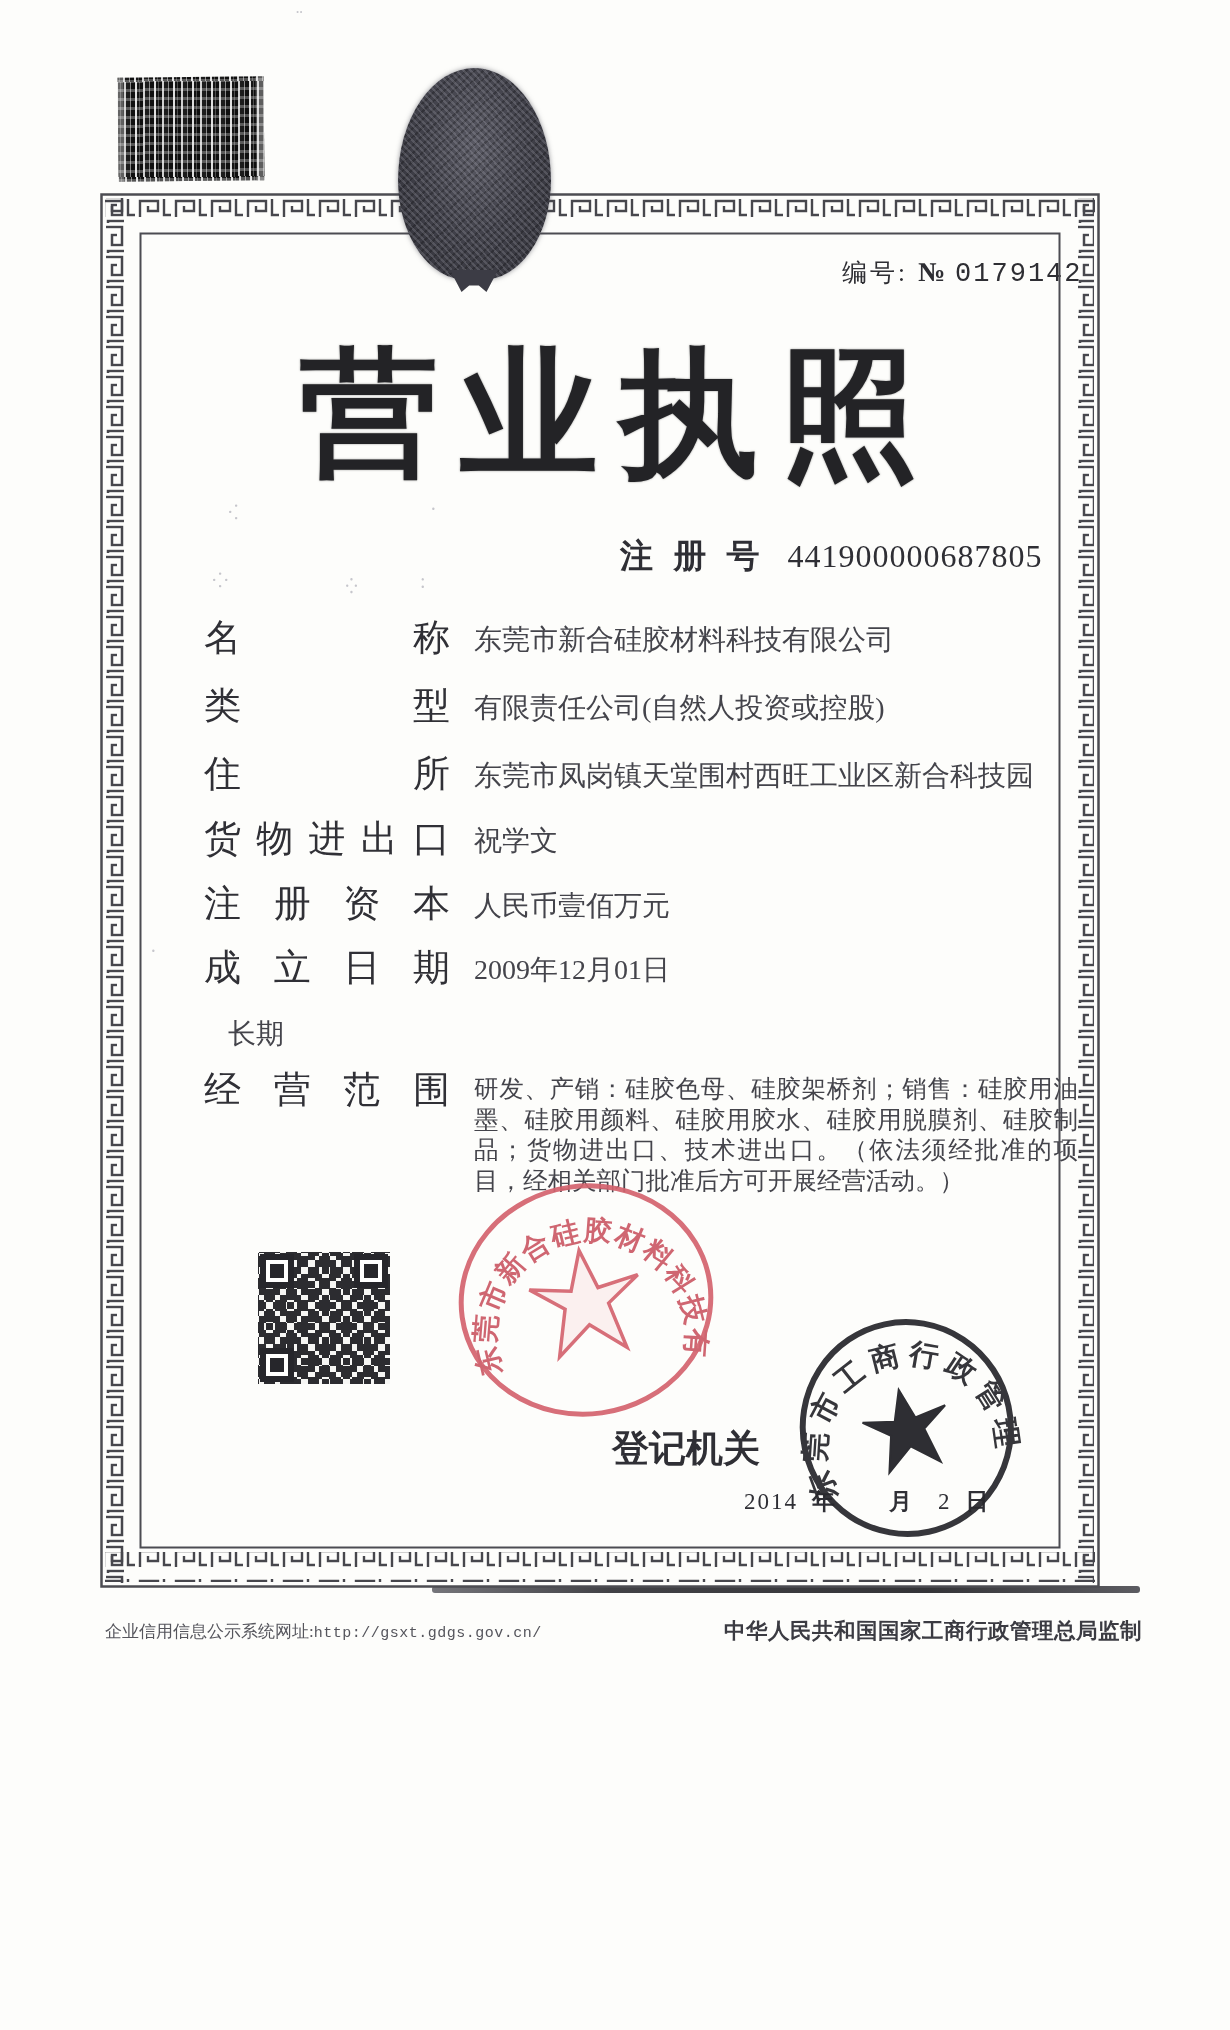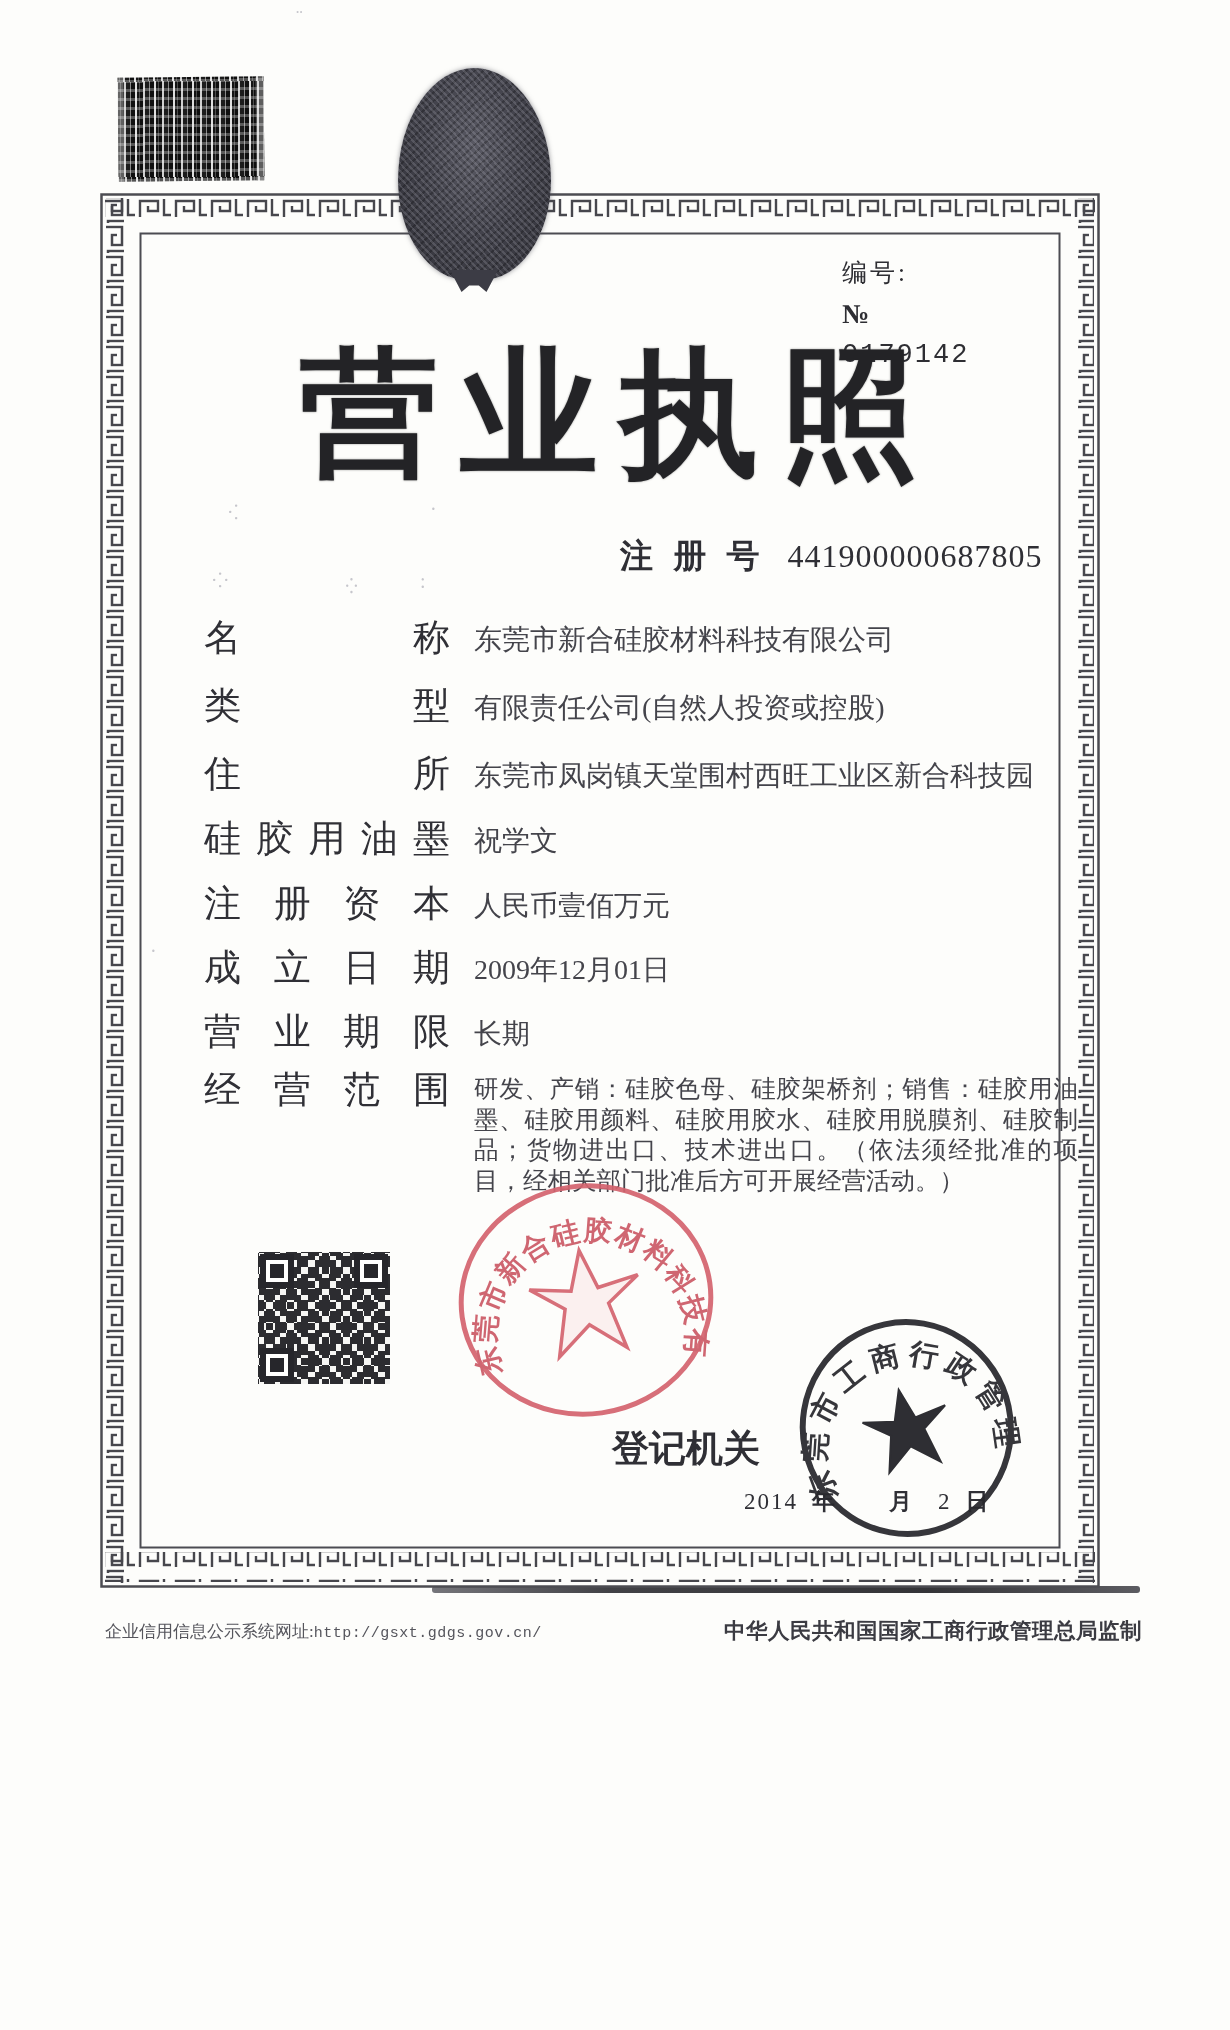--- a/index.html
+++ b/index.html
@@ -21,21 +21,21 @@
       radial-gradient(ellipse at 50% 38%, #5a5a64 0%, #41414a 48%, #303037 100%);
     border-radius:50% 50% 45% 45% / 53% 53% 47% 47%;
     box-shadow:0 0 5px rgba(70,70,80,.55);}
   .emblem::after{content:"";position:absolute;left:52px;bottom:-12px;width:48px;height:22px;
     background:#3c3c45;clip-path:polygon(0 0,100% 0,76% 100%,60% 70%,40% 70%,24% 100%);}
 
   
   .frame{position:absolute;left:100px;top:193px;z-index:1;}
 
   
-  .serial{position:absolute;left:842px;top:256px;display:flex;align-items:baseline;gap:10px;color:#2e2e33;flex-direction:column;}
+  .serial{position:absolute;left:842px;top:256px;display:flex;align-items:baseline;gap:10px;color:#2e2e33;}
   .serial .lbl{font-size:25px;letter-spacing:3px;}
   .serial .nosign{font-size:27px;font-weight:bold;}
   .serial .num{font-family:"Liberation Mono",monospace;font-size:27px;letter-spacing:2px;}
 
   
   .title{position:absolute;left:300px;top:338px;width:618px;display:flex;justify-content:space-between;
     font-family:"Liberation Sans",sans-serif;font-weight:900;font-size:138px;line-height:150px;color:#232326;
     text-shadow:0 0 2px rgba(40,40,40,.55);}
 
   
@@ -134,33 +134,32 @@
   </div>
   <div class="row" style="top:684px">
     <div class="lbl">类型</div>
     <div class="val">有限责任公司(自然人投资或控股)</div>
   </div>
   <div class="row" style="top:752px">
     <div class="lbl">住所</div>
     <div class="val">东莞市凤岗镇天堂围村西旺工业区新合科技园</div>
   </div>
   <div class="row" style="top:817px">
-    <div class="lbl">硅胶用油墨</div>
+    <div class="lbl">货物进出口</div>
     <div class="val">祝学文</div>
   </div>
   <div class="row" style="top:882px">
     <div class="lbl">注册资本</div>
     <div class="val">人民币壹佰万元</div>
   </div>
   <div class="row" style="top:946px">
     <div class="lbl">成立日期</div>
     <div class="val">2009年12月01日</div>
   </div>
   <div class="row" style="top:1010px">
-    <div class="lbl">营业期限</div>
     <div class="val">长期</div>
   </div>
   <div class="row" style="top:1068px">
     <div class="lbl">经营范围</div>
     <div class="val scope">研发、产销：硅胶色母、硅胶架桥剂；销售：硅胶用油墨、硅胶用颜料、硅胶用胶水、硅胶用脱膜剂、硅胶制品；货物进出口、技术进出口。（依法须经批准的项目，经相关部门批准后方可开展经营活动。）</div>
   </div>
 
   <div class="qr">
     <div class="finder f-tl"></div>
     <div class="finder f-tr"></div>

